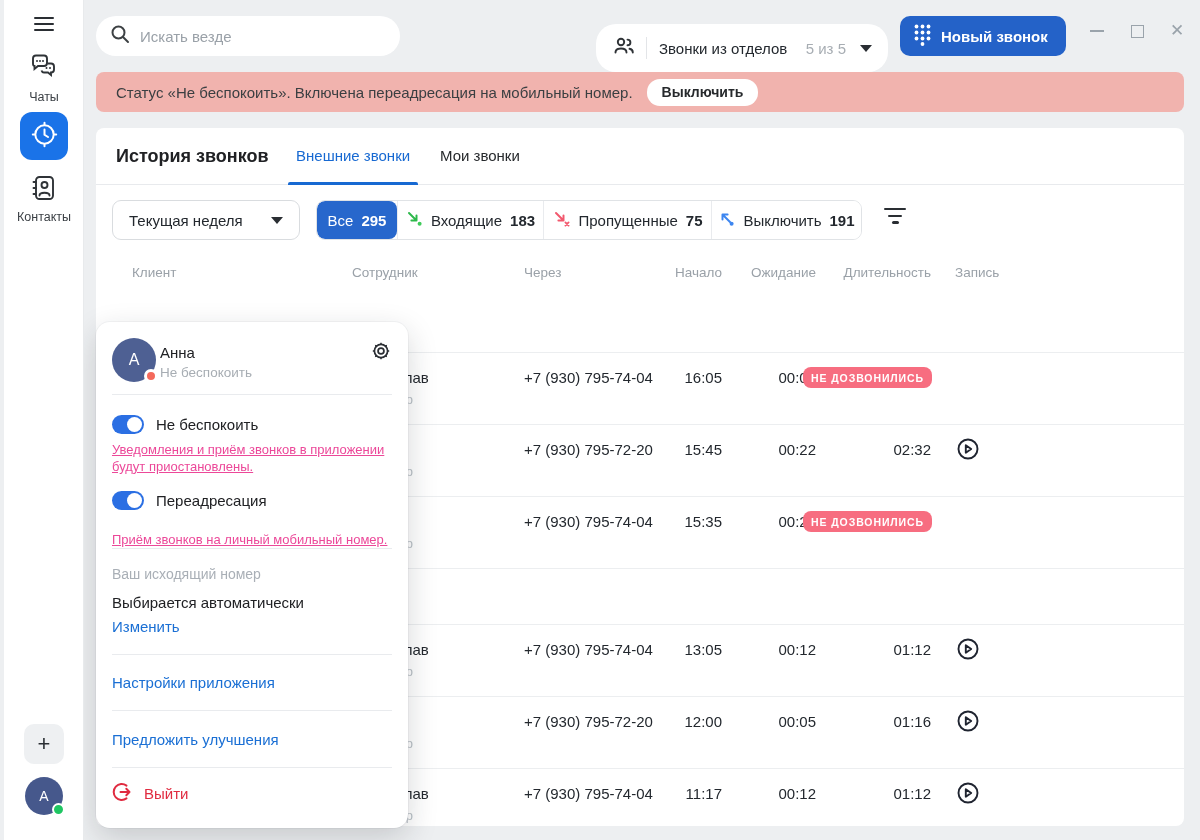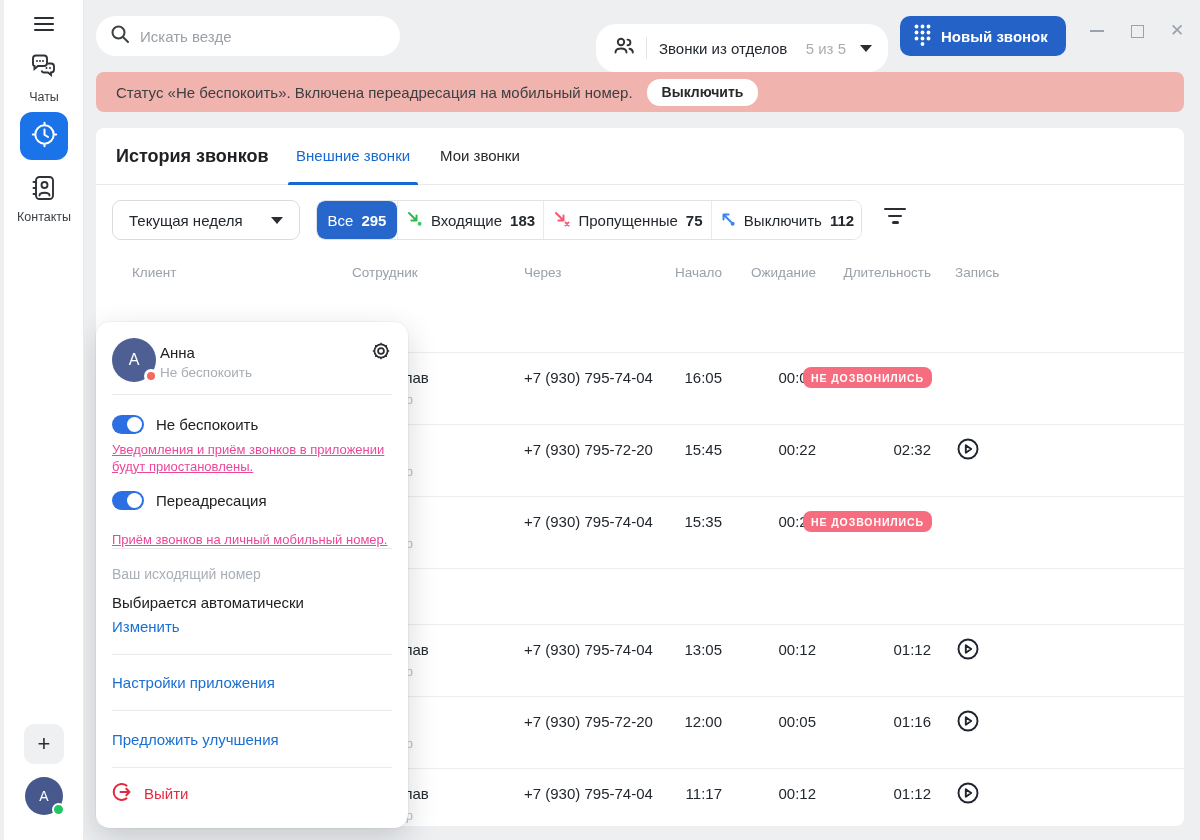--- a/index.html
+++ b/index.html
@@ -251,21 +251,21 @@
       <span class="cnt">75</span>
     </div>
     <div class="seg seg-out">
       <span>
         <svg width="17" height="17" viewBox="0 0 17 17" fill="none">
           <path d="M12 12 L4.5 4.5 M4.5 4.5 V9.6 M4.5 4.5 H9.6" stroke="#3d86f0" stroke-width="2" stroke-linecap="round" stroke-linejoin="round"></path>
           <circle cx="13.6" cy="13.8" r="2" fill="#3d86f0"></circle>
         </svg>
       </span>
       <span>Выключить</span>
-      <span class="cnt">112</span>
+      <span class="cnt">191</span>
     </div>
   </div>
 
   <div class="filter-ico">
       <span class="f1"></span>
       <span class="f2"></span>
       <span class="f3"></span>
     </div>
 
   <div class="thead">

